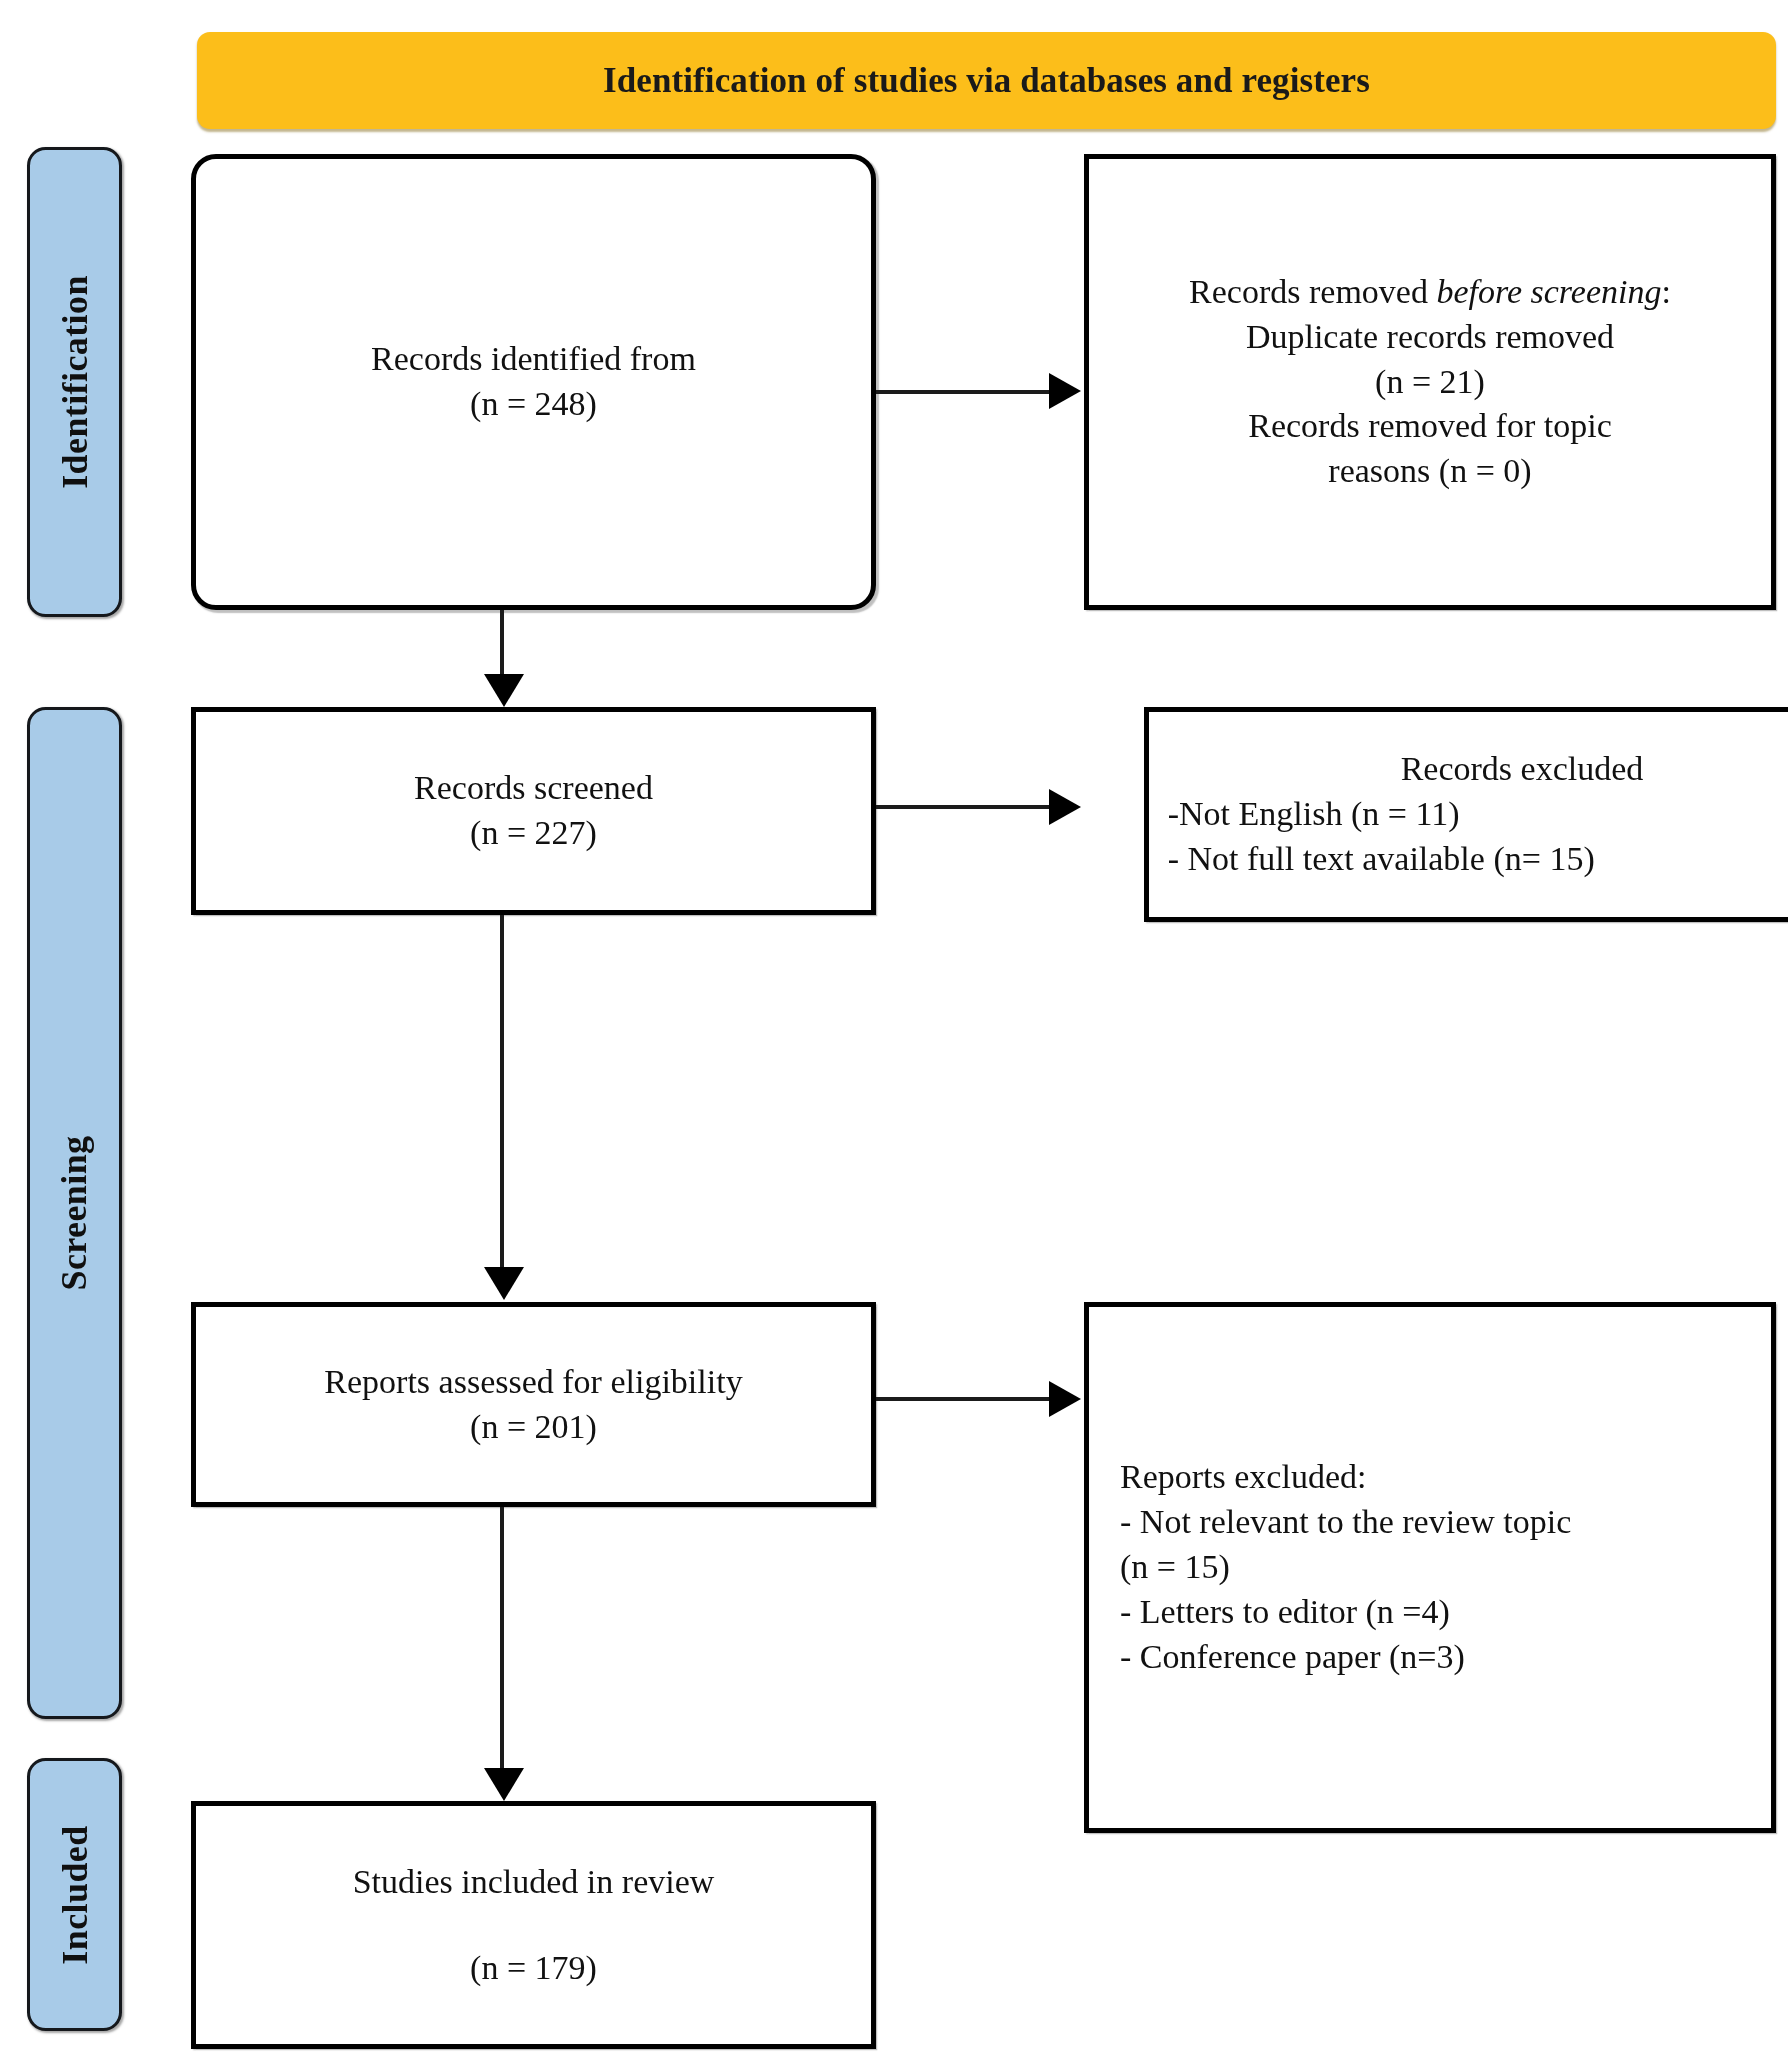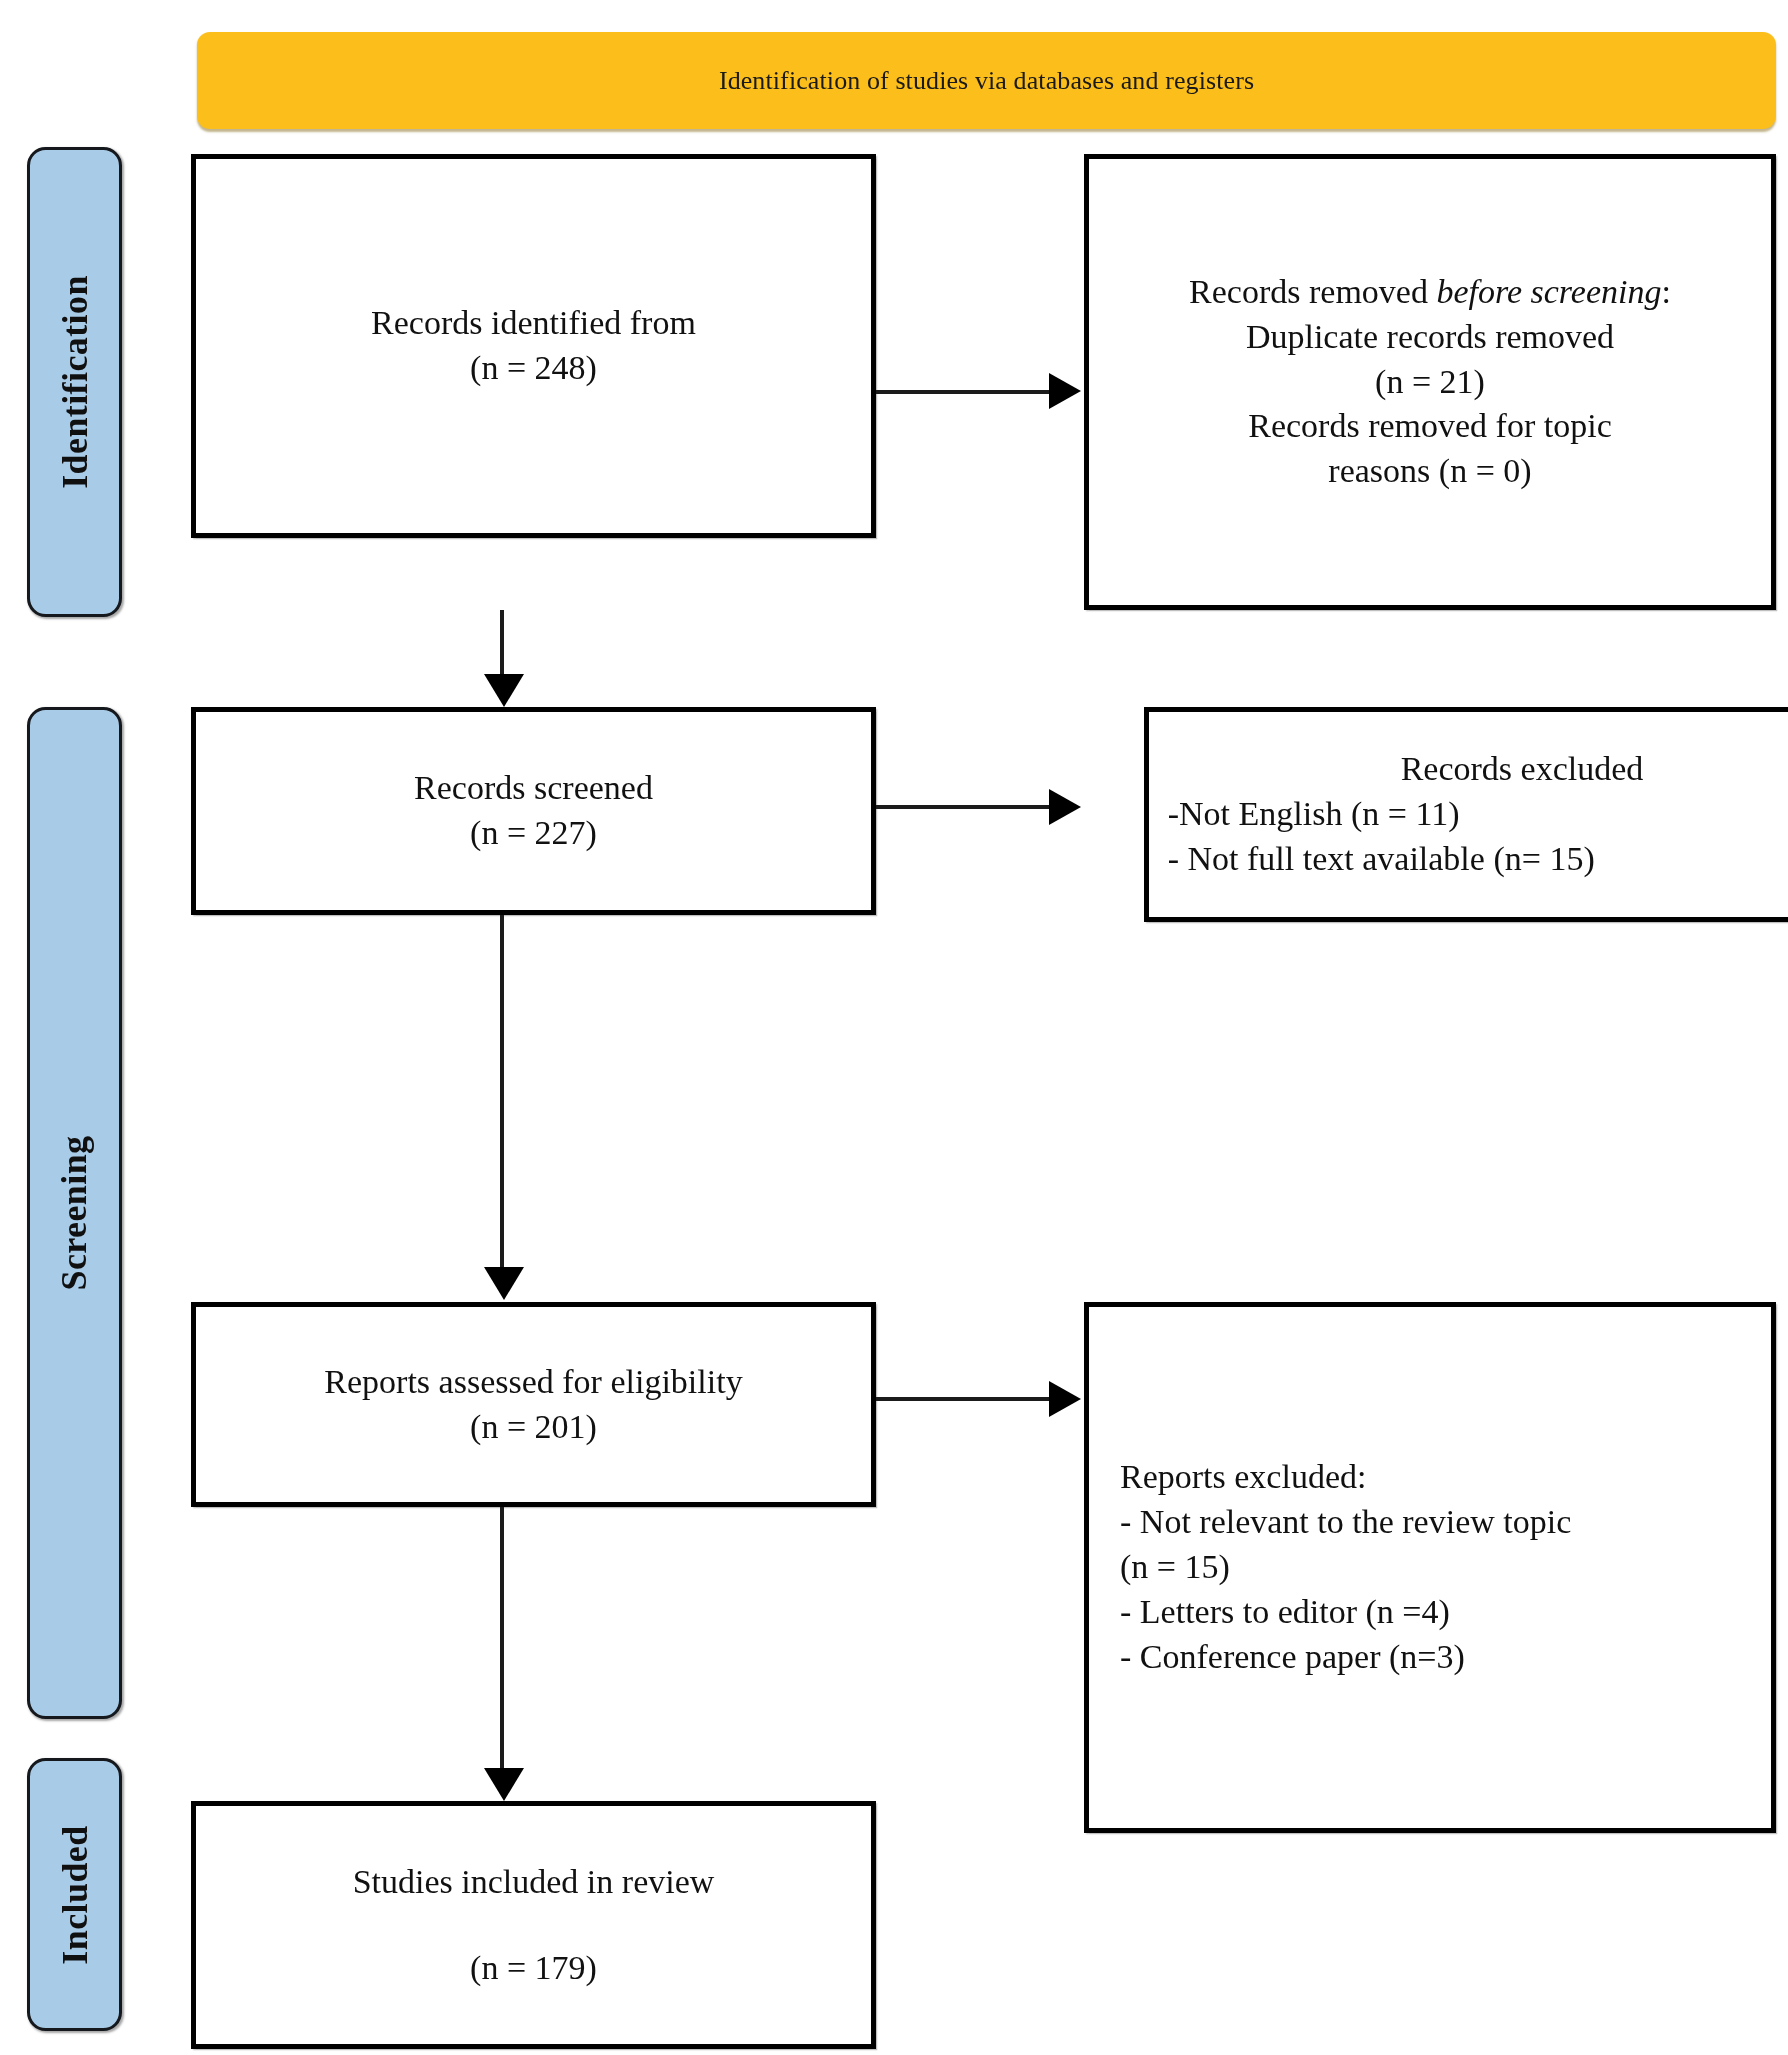--- a/index.html
+++ b/index.html
@@ -28,22 +28,22 @@
     height: 97px;
     background: #FCBE1A;
     border-radius: 13px;
     box-shadow: 0 2.2px 2.2px rgba(120, 90, 0, 0.45);
     display: flex;
     align-items: center;
     justify-content: center;
     box-sizing: border-box;
   }
   .phase-banner-text {
-    font-size: 26px;
-    font-weight: normal;
+    font-size: 35px;
+    font-weight: bold;
     color: #1a1a1a;
     letter-spacing: 0.1px;
     text-align: center;
   }
 
   
   .stage-label {
     position: absolute;
     left: 27px;
     width: 95px;
@@ -82,21 +82,21 @@
   .flow-box .line {
     font-size: 34px;
     color: #111111;
     line-height: 1.32;
     padding: 0 18.7px;
   }
   .center-text .line { text-align: center; }
   .left-text   .line { text-align: left; }
   .flow-box .line.italic-tail i { font-style: italic; }
 
-  #box-identified        { left: 191px;  top: 154px;  width: 685px;  height: 384px; }
+  #box-identified        { left: 191px;  top: 154px;  width: 685px;  height: 456px; border-radius: 25px; }
   #box-removed           { left: 1084px; top: 154px;  width: 692px;  height: 456px; }
   #box-screened          { left: 191px;  top: 707px;  width: 685px;  height: 208px; }
   #box-records-excluded  { left: 1144px; top: 707px;  width: 756px;  height: 215px; }
   #box-eligibility       { left: 191px;  top: 1302px; width: 685px;  height: 205px; }
   #box-reports-excluded  { left: 1084px; top: 1302px; width: 692px;  height: 531px; }
   #box-included          { left: 191px;  top: 1801px; width: 685px;  height: 248px; gap: 41px; }
 
   #box-records-excluded .heading { text-align: center; }
   #box-reports-excluded .line { padding-left: 31px; }
 

